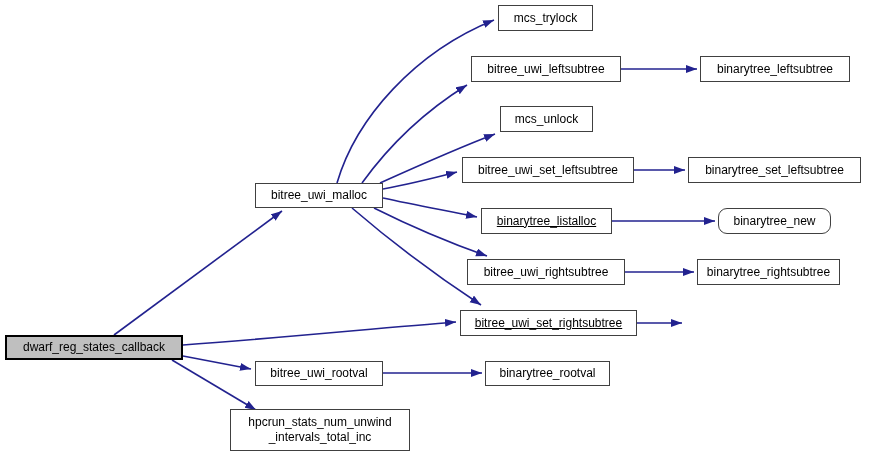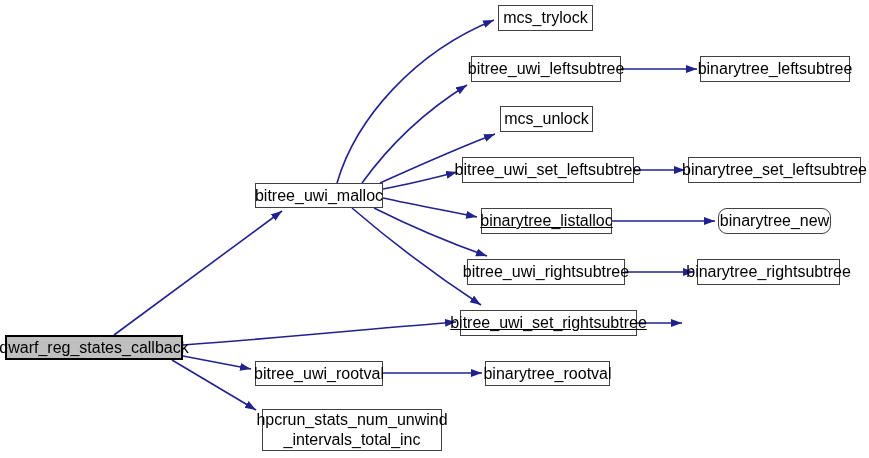--- a/index.html
+++ b/index.html
@@ -18,34 +18,33 @@
   }
   .node {
     position: absolute;
     box-sizing: border-box;
     border: 1.5px solid #404040;
     background: #ffffff;
     color: #000000;
     display: flex;
     align-items: center;
     justify-content: center;
-    font-size: 16px;
+    font-size: 12px;
     line-height: 1.25;
     white-space: nowrap;
     cursor: pointer;
   }
   .node.root {
     background: #bfbfbf;
     border: 2px solid #000000;
     cursor: default;
   }
   .node.multiline {
     flex-direction: column;
     white-space: nowrap;
-    margin-left: 32px;
   }
   .edge {
     fill: none;
     stroke: #22228f;
     stroke-width: 1.6px;
   }
 </style>
 </head>
 <body>
 

